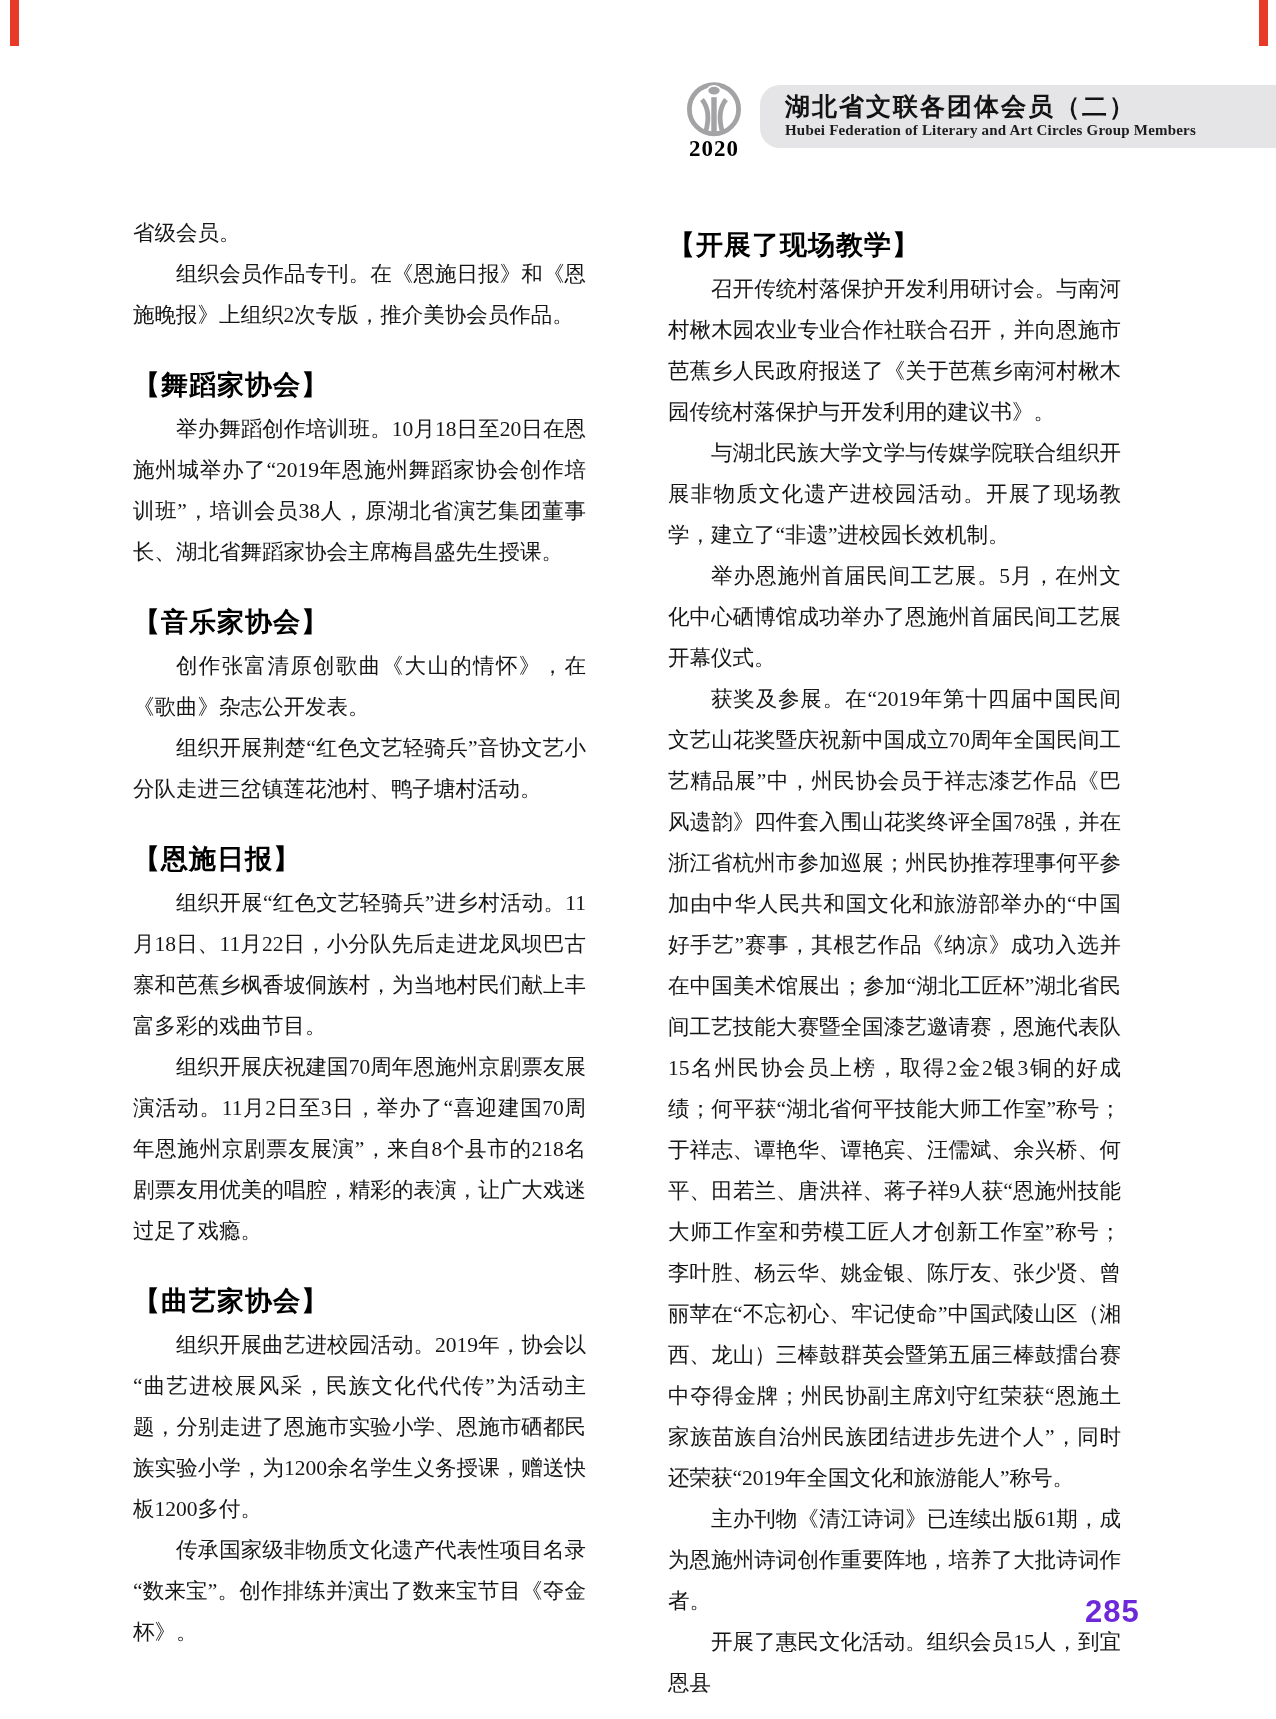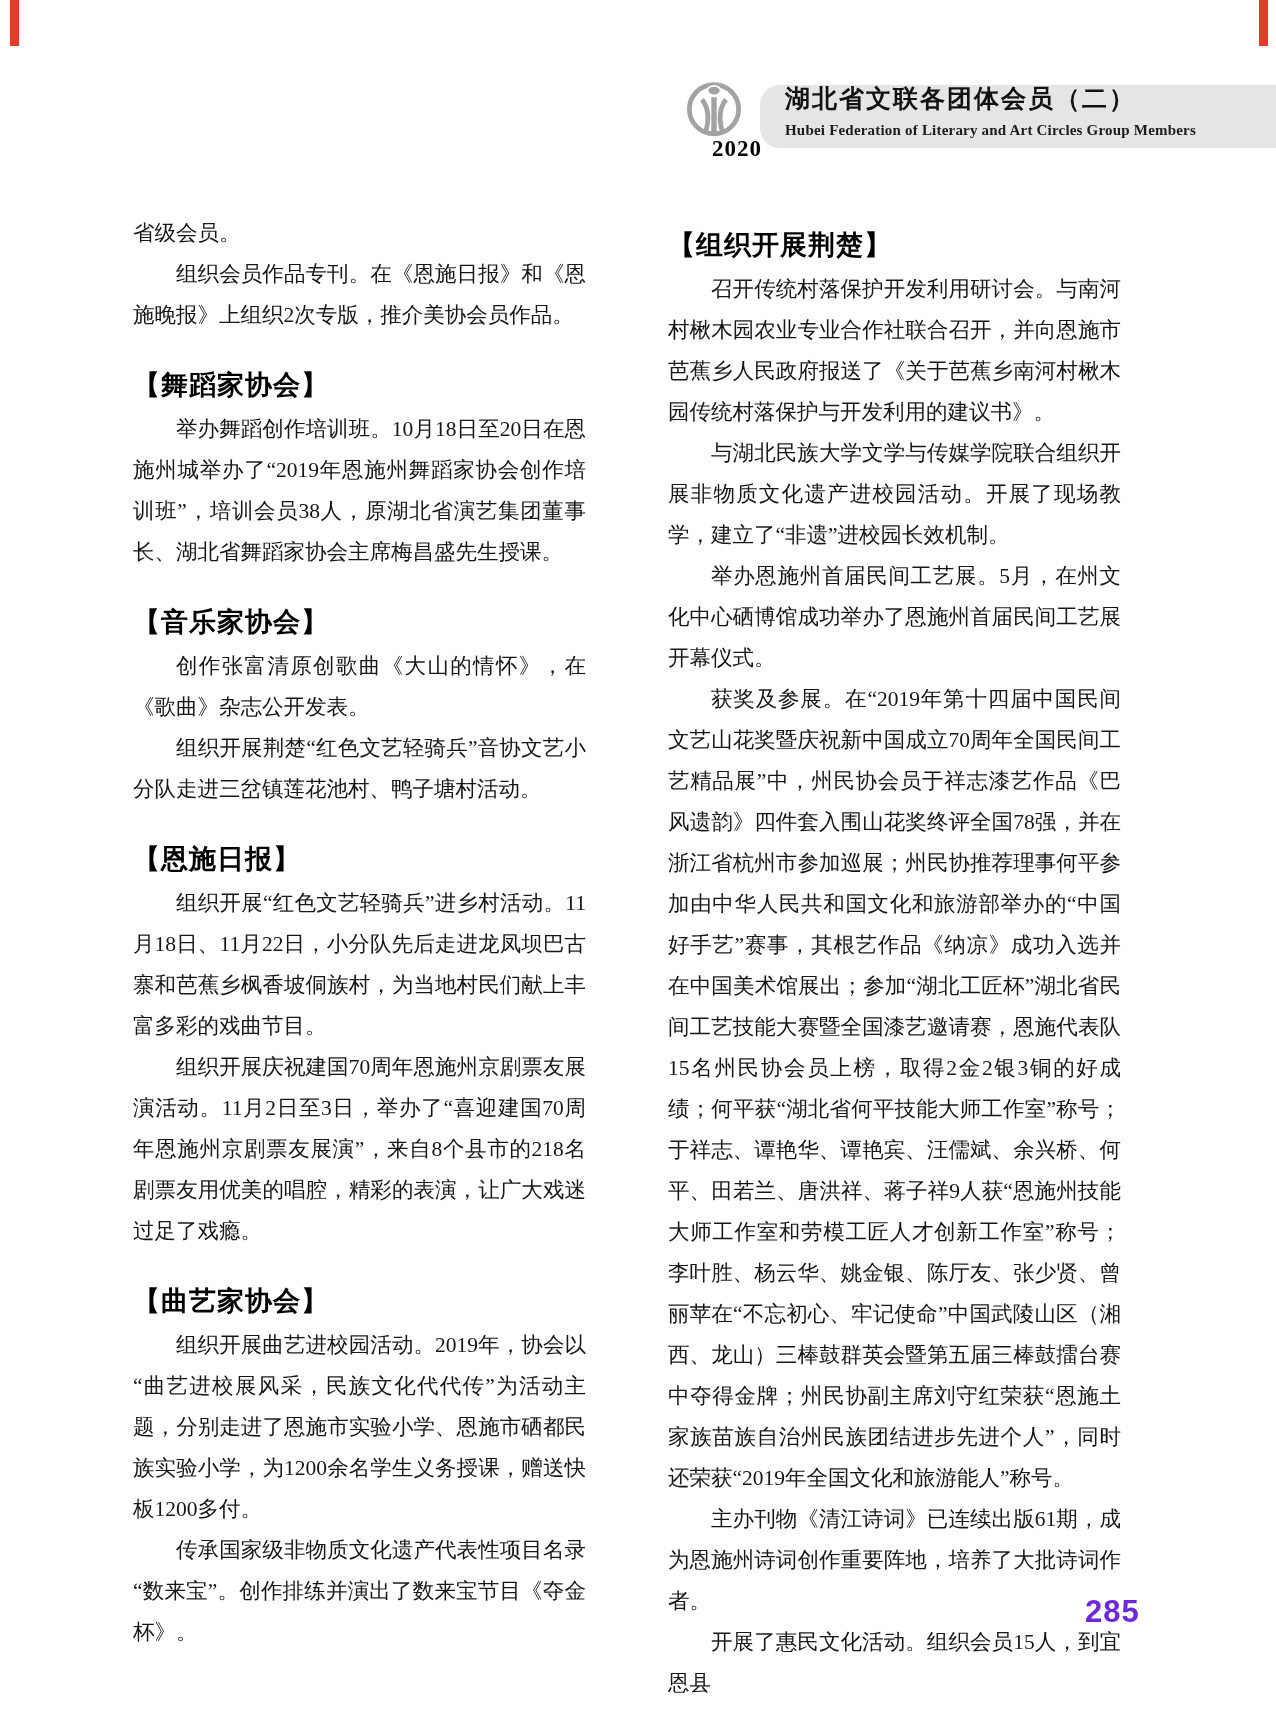--- a/index.html
+++ b/index.html
@@ -15,32 +15,32 @@
   .red-mark{position:absolute;top:0;width:9px;height:46px;}
   .red-mark.left{left:10px;}
   .red-mark.right{right:8px;}
 
   
   .header-band{
     position:absolute;left:760px;top:85px;right:0;height:63px;
     border-radius:20px 0 0 20px;
   }
   .header-title-cn{
-    position:absolute;left:785px;top:82px;
+    position:absolute;left:785px;top:90px;
     font-family:Liberation Serif, serif;
     font-weight:700;font-size:25px;letter-spacing:2px;color:#121212;
   }
   .header-title-en{
     position:absolute;left:785px;top:122px;
     font-family:Liberation Serif, serif;
     font-weight:700;font-size:15px;color:#1c1c1c;letter-spacing:0.2px;
   }
   .logo{position:absolute;left:682px;top:78px;width:64px;height:60px;}
   .logo-year{
-    position:absolute;left:689px;top:136px;width:96px;
+    position:absolute;left:666px;top:136px;width:96px;
     text-align:center;
     font-family:"Liberation Serif","DejaVu Serif",serif;
     font-weight:700;font-size:23px;color:#000;letter-spacing:1px;
   }
 
   
   .col{
     position:absolute;top:213px;width:453px;
     font-size:21.5px;line-height:41px;
     text-align:justify;text-justify:inter-ideograph;
@@ -93,21 +93,21 @@
       <p class="para indent">创作张富清原创歌曲《大山的情怀》，在《歌曲》杂志公开发表。</p>
       <p class="para indent">组织开展荆楚“红色文艺轻骑兵”音协文艺小分队走进三岔镇莲花池村、鸭子塘村活动。</p>
       <h3 class="section-heading">【恩施日报】</h3>
       <p class="para indent">组织开展“红色文艺轻骑兵”进乡村活动。11月18日、11月22日，小分队先后走进龙凤坝巴古寨和芭蕉乡枫香坡侗族村，为当地村民们献上丰富多彩的戏曲节目。</p>
       <p class="para indent">组织开展庆祝建国70周年恩施州京剧票友展演活动。11月2日至3日，举办了“喜迎建国70周年恩施州京剧票友展演”，来自8个县市的218名剧票友用优美的唱腔，精彩的表演，让广大戏迷过足了戏瘾。</p>
       <h3 class="section-heading">【曲艺家协会】</h3>
       <p class="para indent">组织开展曲艺进校园活动。2019年，协会以“曲艺进校展风采，民族文化代代传”为活动主题，分别走进了恩施市实验小学、恩施市硒都民族实验小学，为1200余名学生义务授课，赠送快板1200多付。</p>
       <p class="para indent">传承国家级非物质文化遗产代表性项目名录“数来宝”。创作排练并演出了数来宝节目《夺金杯》。</p>
     </div>
   <div class="col col-right">
-      <h3 class="section-heading">【组织开展荆楚】</h3>
+      <h3 class="section-heading">【开展了现场教学】</h3>
       <p class="para indent">召开传统村落保护开发利用研讨会。与南河村楸木园农业专业合作社联合召开，并向恩施市芭蕉乡人民政府报送了《关于芭蕉乡南河村楸木园传统村落保护与开发利用的建议书》。</p>
       <p class="para indent">与湖北民族大学文学与传媒学院联合组织开展非物质文化遗产进校园活动。开展了现场教学，建立了“非遗”进校园长效机制。</p>
       <p class="para indent">举办恩施州首届民间工艺展。5月，在州文化中心硒博馆成功举办了恩施州首届民间工艺展开幕仪式。</p>
       <p class="para indent">获奖及参展。在“2019年第十四届中国民间文艺山花奖暨庆祝新中国成立70周年全国民间工艺精品展”中，州民协会员于祥志漆艺作品《巴风遗韵》四件套入围山花奖终评全国78强，并在浙江省杭州市参加巡展；州民协推荐理事何平参加由中华人民共和国文化和旅游部举办的“中国好手艺”赛事，其根艺作品《纳凉》成功入选并在中国美术馆展出；参加“湖北工匠杯”湖北省民间工艺技能大赛暨全国漆艺邀请赛，恩施代表队15名州民协会员上榜，取得2金2银3铜的好成绩；何平获“湖北省何平技能大师工作室”称号；于祥志、谭艳华、谭艳宾、汪儒斌、余兴桥、何平、田若兰、唐洪祥、蒋子祥9人获“恩施州技能大师工作室和劳模工匠人才创新工作室”称号；李叶胜、杨云华、姚金银、陈厅友、张少贤、曾丽苹在“不忘初心、牢记使命”中国武陵山区（湘西、龙山）三棒鼓群英会暨第五届三棒鼓擂台赛中夺得金牌；州民协副主席刘守红荣获“恩施土家族苗族自治州民族团结进步先进个人”，同时还荣获“2019年全国文化和旅游能人”称号。</p>
       <p class="para indent">主办刊物《清江诗词》已连续出版61期，成为恩施州诗词创作重要阵地，培养了大批诗词作者。</p>
       <p class="para indent">开展了惠民文化活动。组织会员15人，到宜恩县</p>
     </div>
 
   <div class="page-number">285</div>
 

